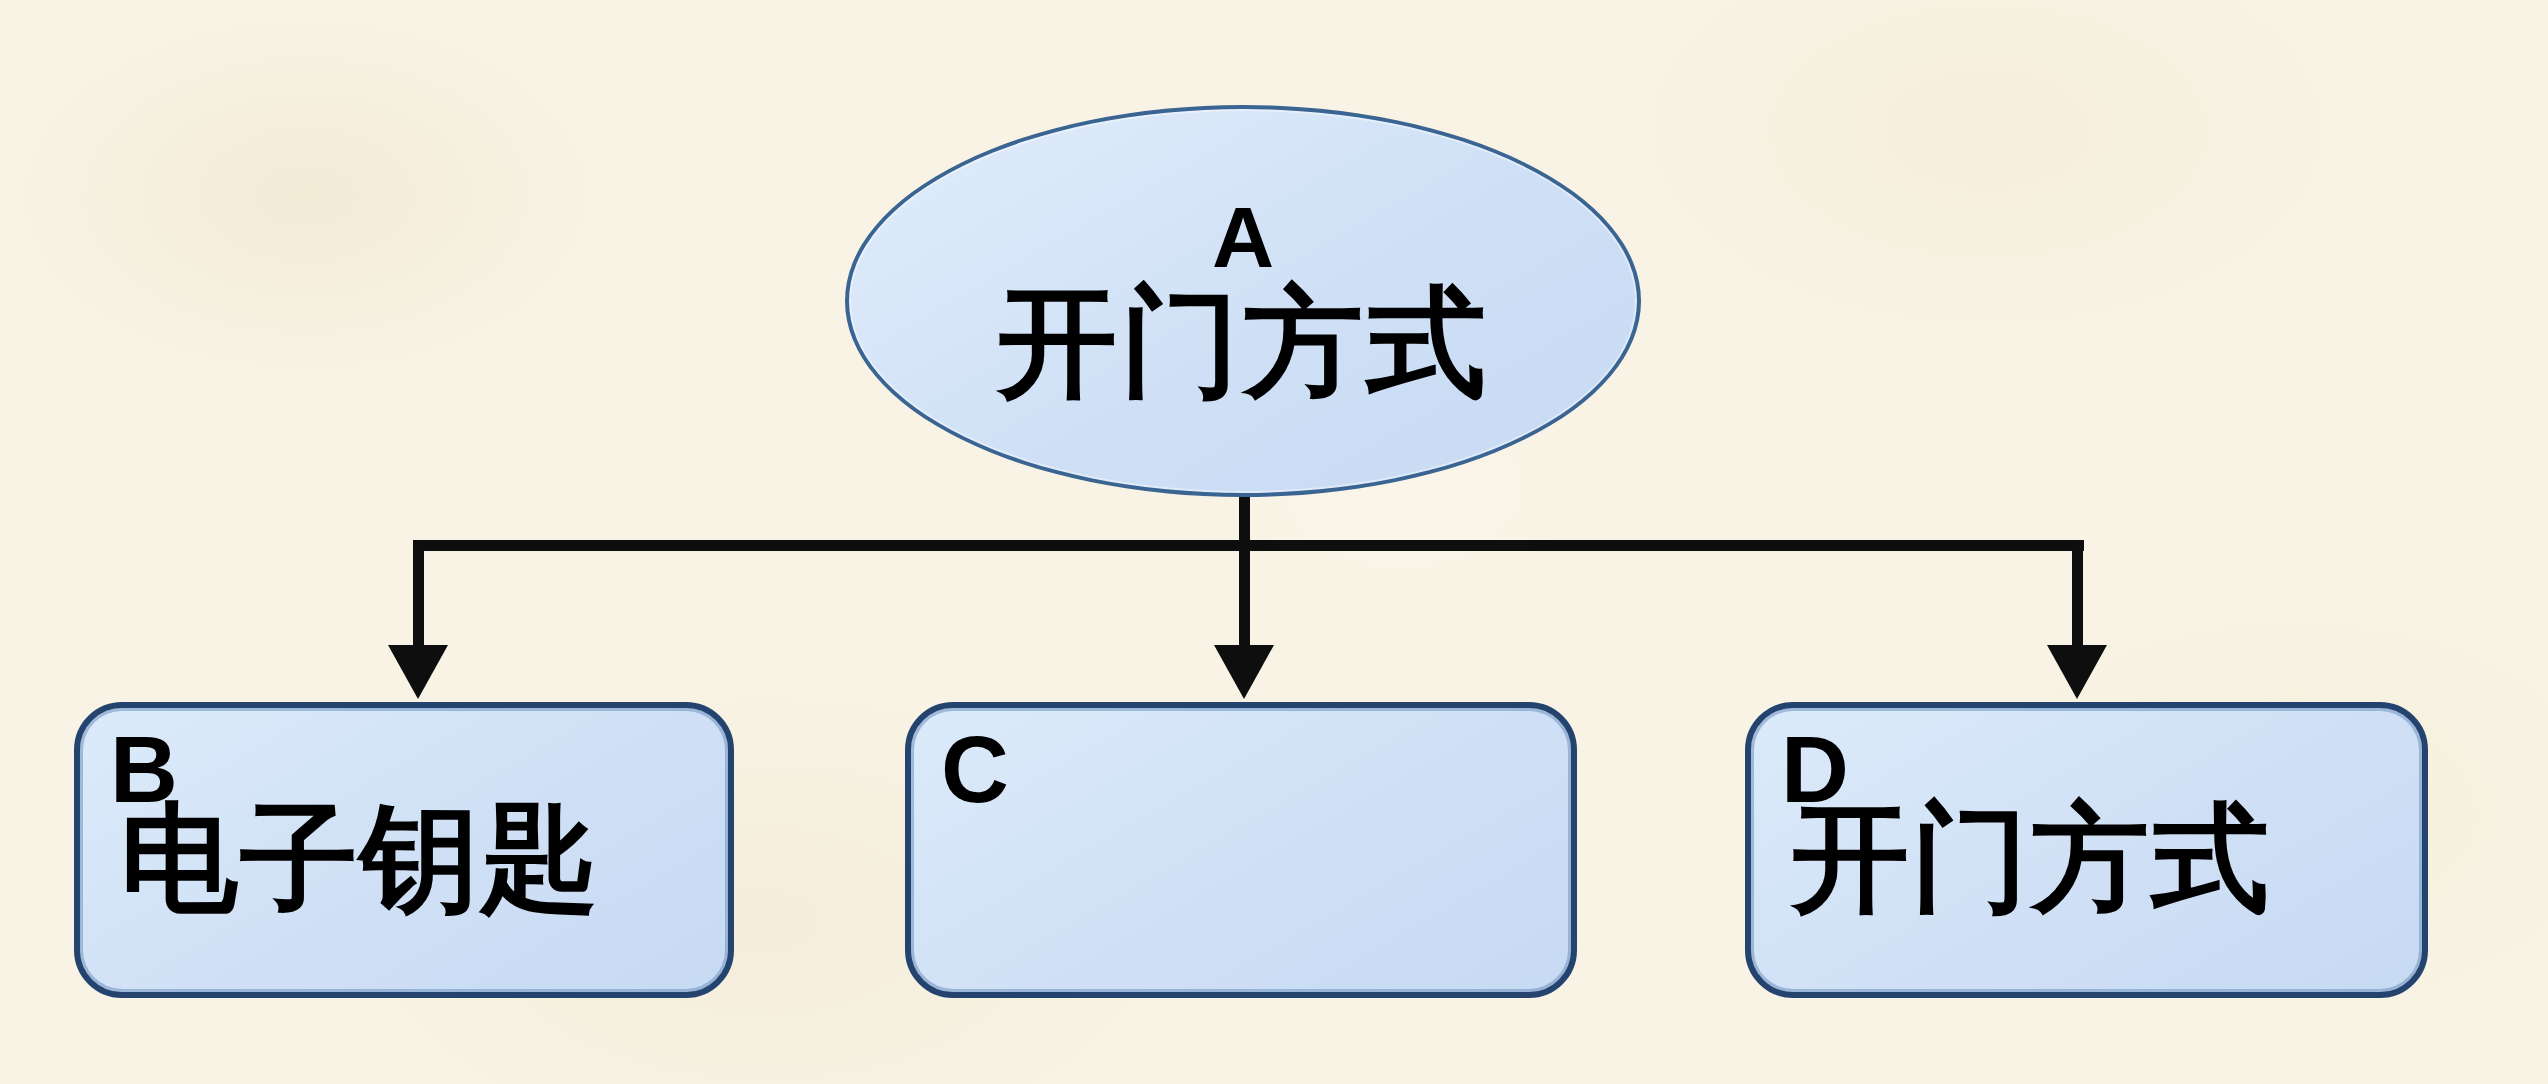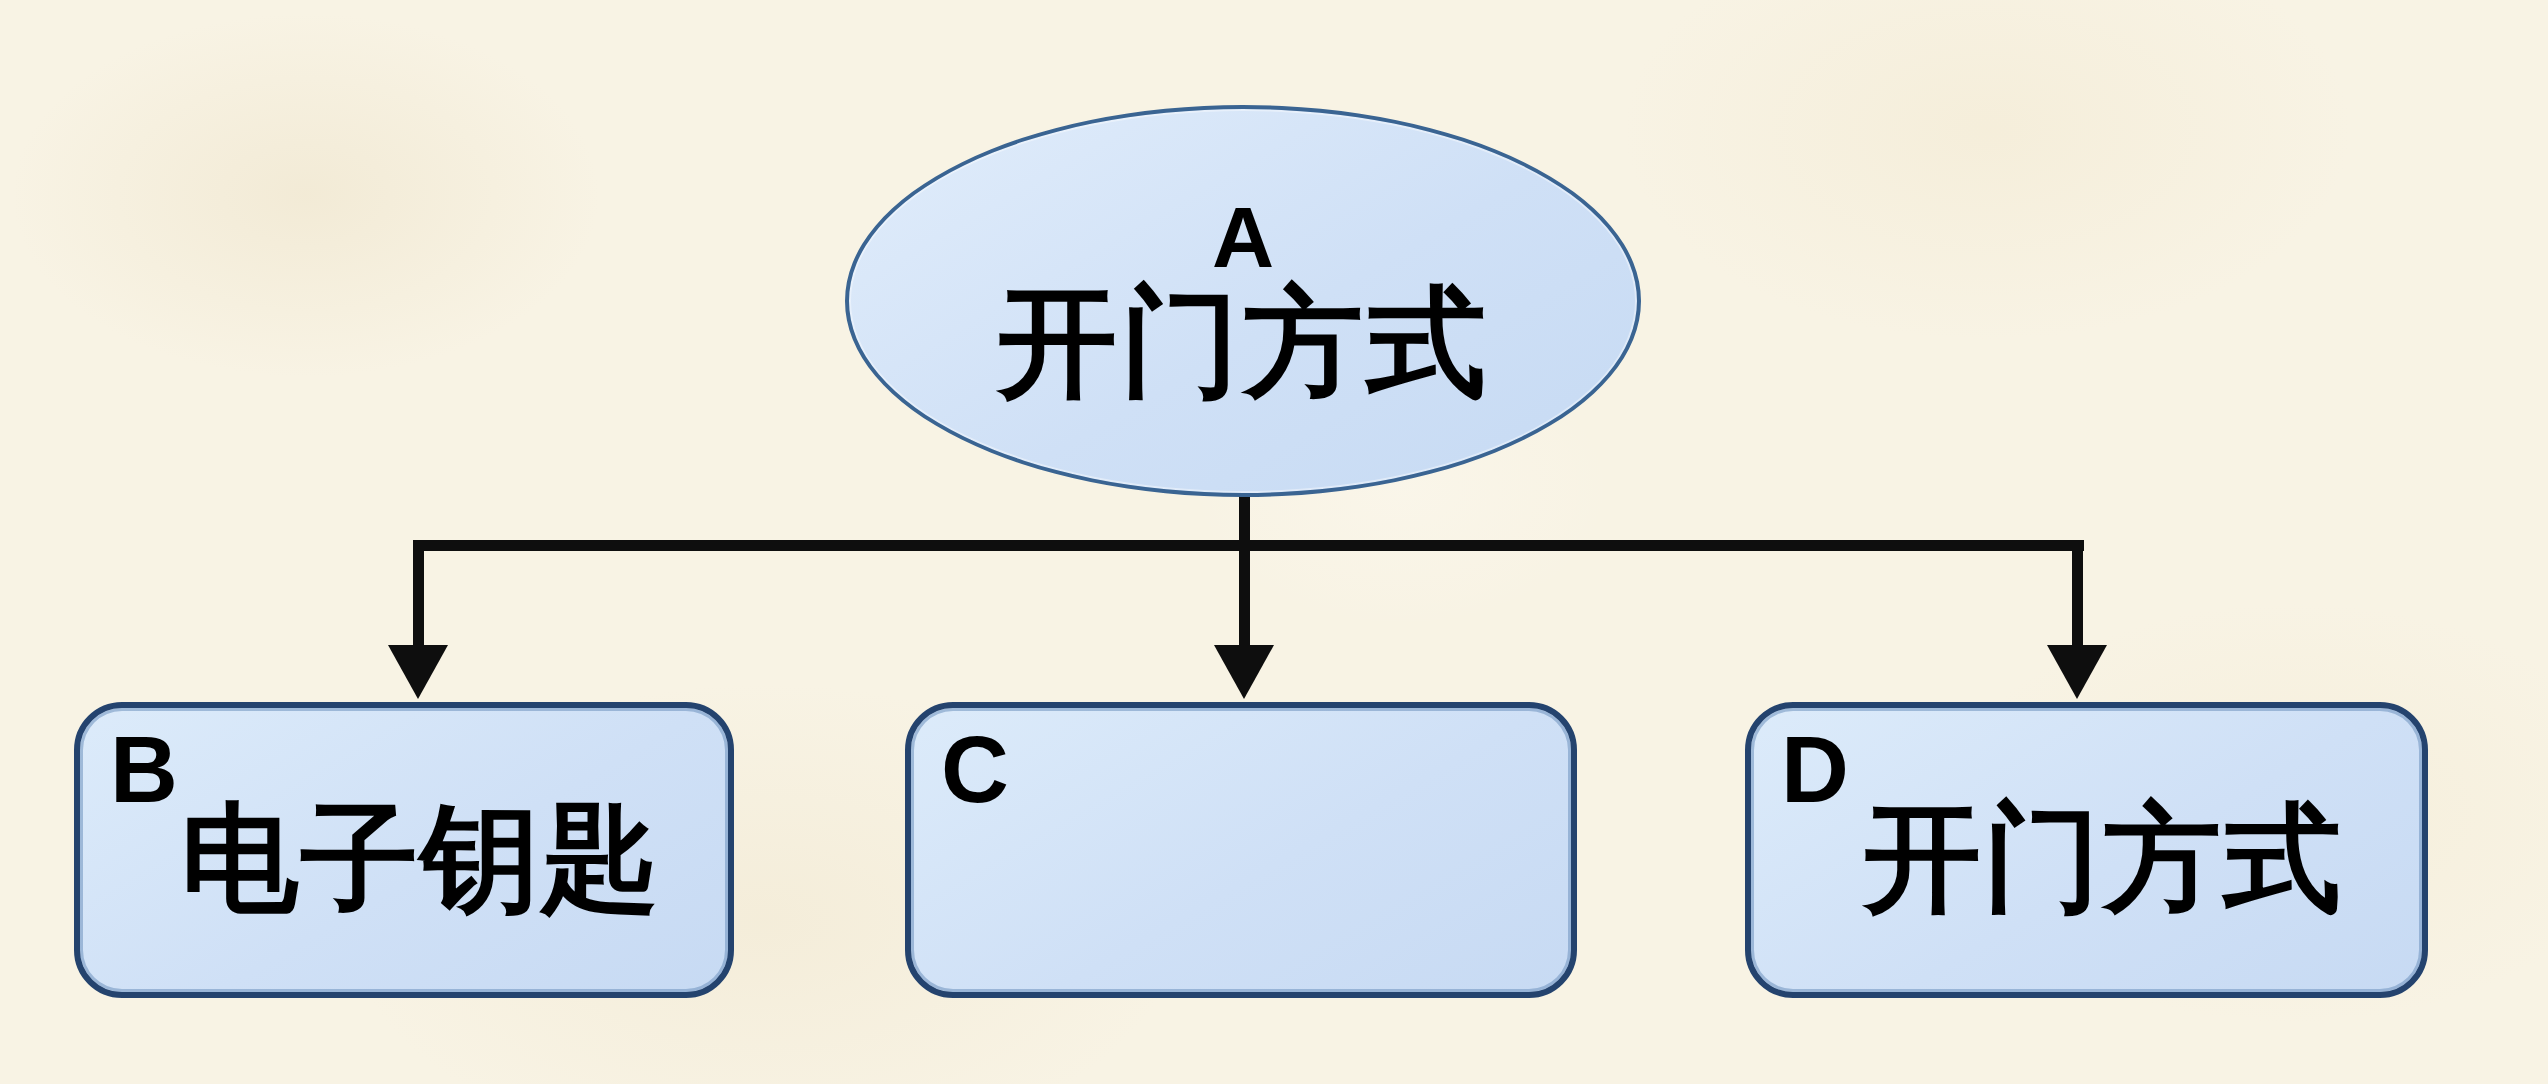--- a/index.html
+++ b/index.html
@@ -66,23 +66,23 @@
     box-shadow: inset 0 0 0 3px rgba(110,145,190,0.55);
   }
   .box .node-id {
     position: absolute;
     top: 8px; left: 30px;
     font-size: 94px;
     font-weight: 700;
   }
   .box .node-label {
     position: absolute;
-    left: 0; right: 0; top: 50%;
+    left: 7px; right: 0; top: 50%;
     transform: translateY(-44%);
-    text-align: center;
+    text-align: left;
     font-size: 118px;
     font-weight: 900;
     letter-spacing: 2px;
     padding-left: 33px;
   }
   .box-b { left: 74px;   width: 660px; }
   .box-c { left: 905px;  width: 672px; }
   .box-d { left: 1745px; width: 683px; }
 
   

